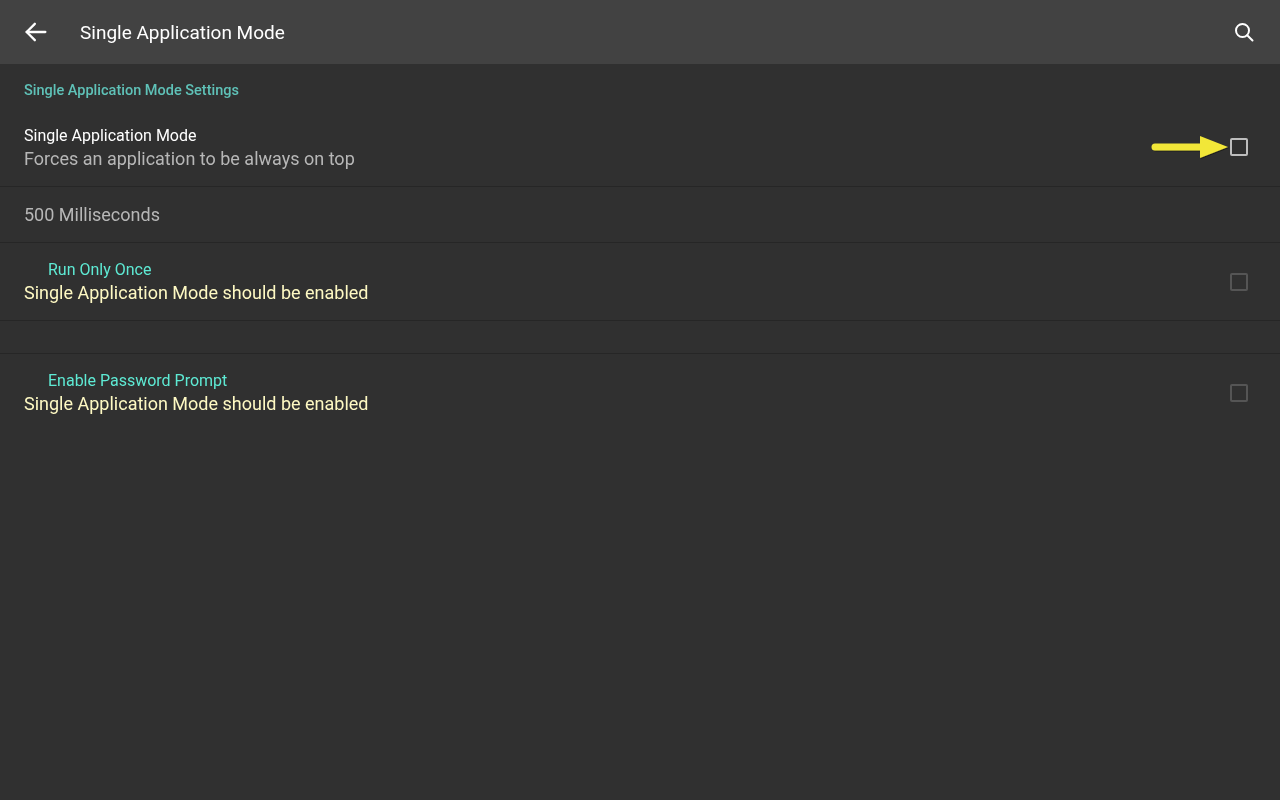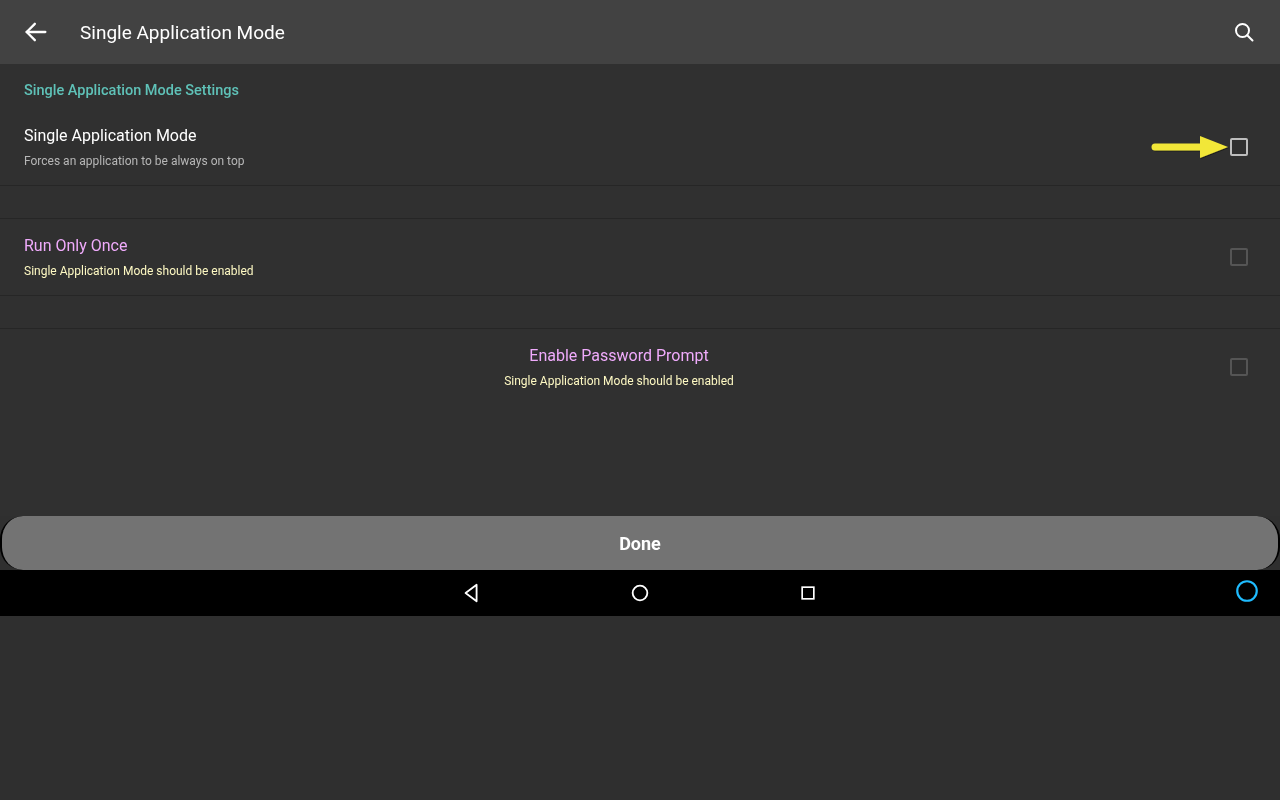--- a/index.html
+++ b/index.html
@@ -23,53 +23,53 @@
     margin-left: 24px;
     flex: 1;
     color: #ffffff;
   }
   .search-btn {
     width: 40px; height: 40px;
     display: flex; align-items: center; justify-content: center;
     cursor: pointer;
   }
   .content {
-    height: 452px;
+    height: 736px;
     overflow-y: auto;
     background: #303030;
   }
   .section-header {
     color: #5fc2b8;
     font-size: 14.5px;
     font-weight: 500;
     padding: 18px 24px 10px;
   }
   .setting {
     display: flex;
     align-items: center;
     padding: 16px 24px;
     border-bottom: 1px solid #262626;
     cursor: pointer;
     position: relative;
   }
-  .setting:last-child { border-bottom: none; text-align: center; }
+  .setting:last-child { border-bottom: none; }
   .setting-text { flex: 1; }
   .setting-title {
     font-size: 16px;
     color: #ffffff;
     font-weight: 400;
     line-height: 1.35;
   }
   .setting-sub {
-    font-size: 12px;
+    font-size: 18px;
     color: #b7b7b7;
-    margin-top: 7px;
+    margin-top: 0;
     line-height: 1.3;
   }
-  .disabled .setting-title { color: #f0abfc; }
+  .disabled .setting-title { color: #5eead4; margin-left: 24px; }
   .disabled .setting-sub { color: #fef9c3; }
   .checkbox {
     width: 18px; height: 18px;
     border: 2px solid #bdbdbd;
     border-radius: 2px;
     margin-left: 16px;
     margin-right: 8px;
   }
   .disabled .checkbox { border-color: #555; }
   .done-bar {
@@ -154,20 +154,21 @@
       <g filter="url(#ds)">
         <line x1="5" y1="15" x2="55" y2="15" stroke="#f2e738" stroke-width="7" stroke-linecap="round"></line>
         <polygon points="50,4 78,15 50,26" fill="#f2e738"></polygon>
       </g>
     </svg>
     <div class="checkbox"></div>
   </div>
 
   <div class="setting">
     <div class="setting-text">
+      <div class="setting-sub">500 Milliseconds</div>
     </div>
   </div>
 
   <div class="setting disabled">
     <div class="setting-text">
       <div class="setting-title">Run Only Once</div>
       <div class="setting-sub">Single Application Mode should be enabled</div>
     </div>
     <div class="checkbox"></div>
   </div>

